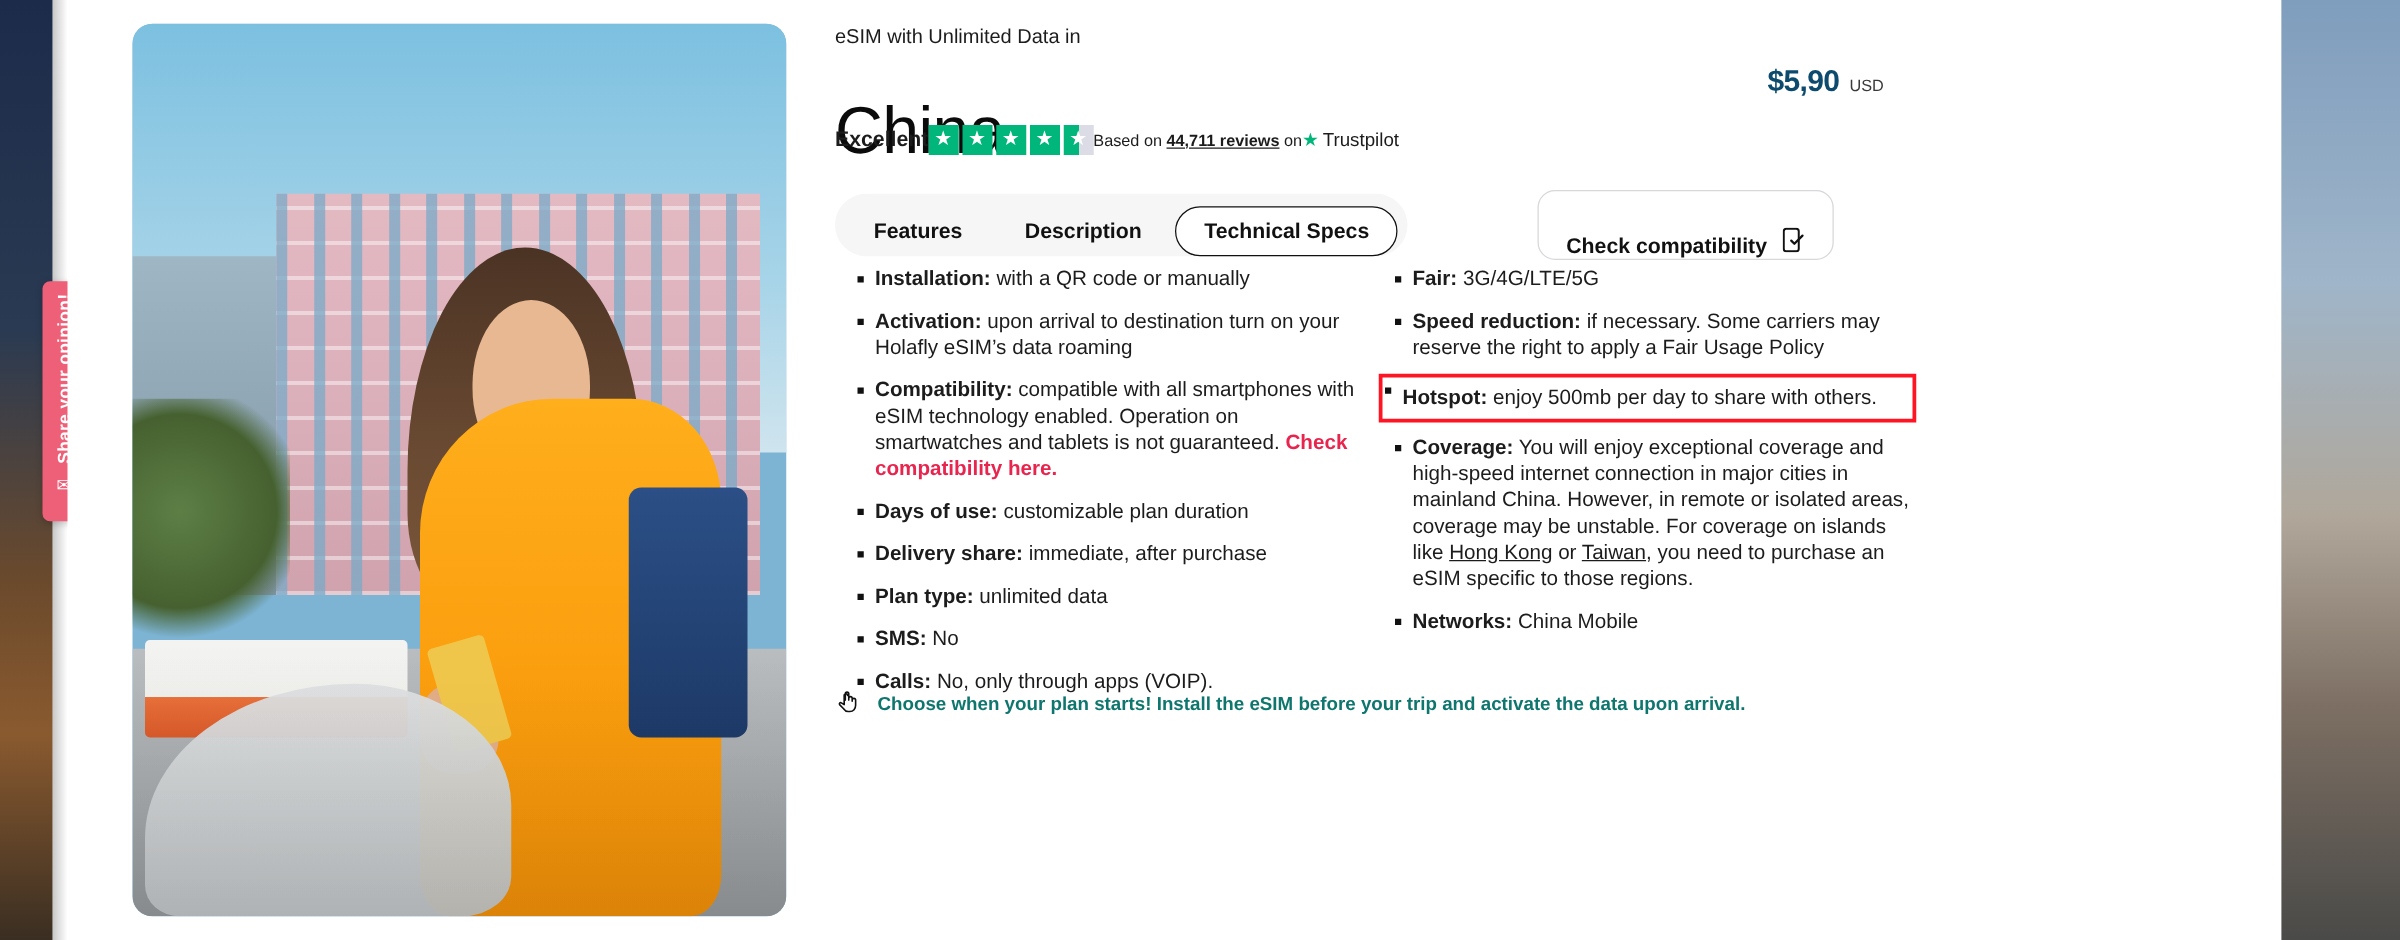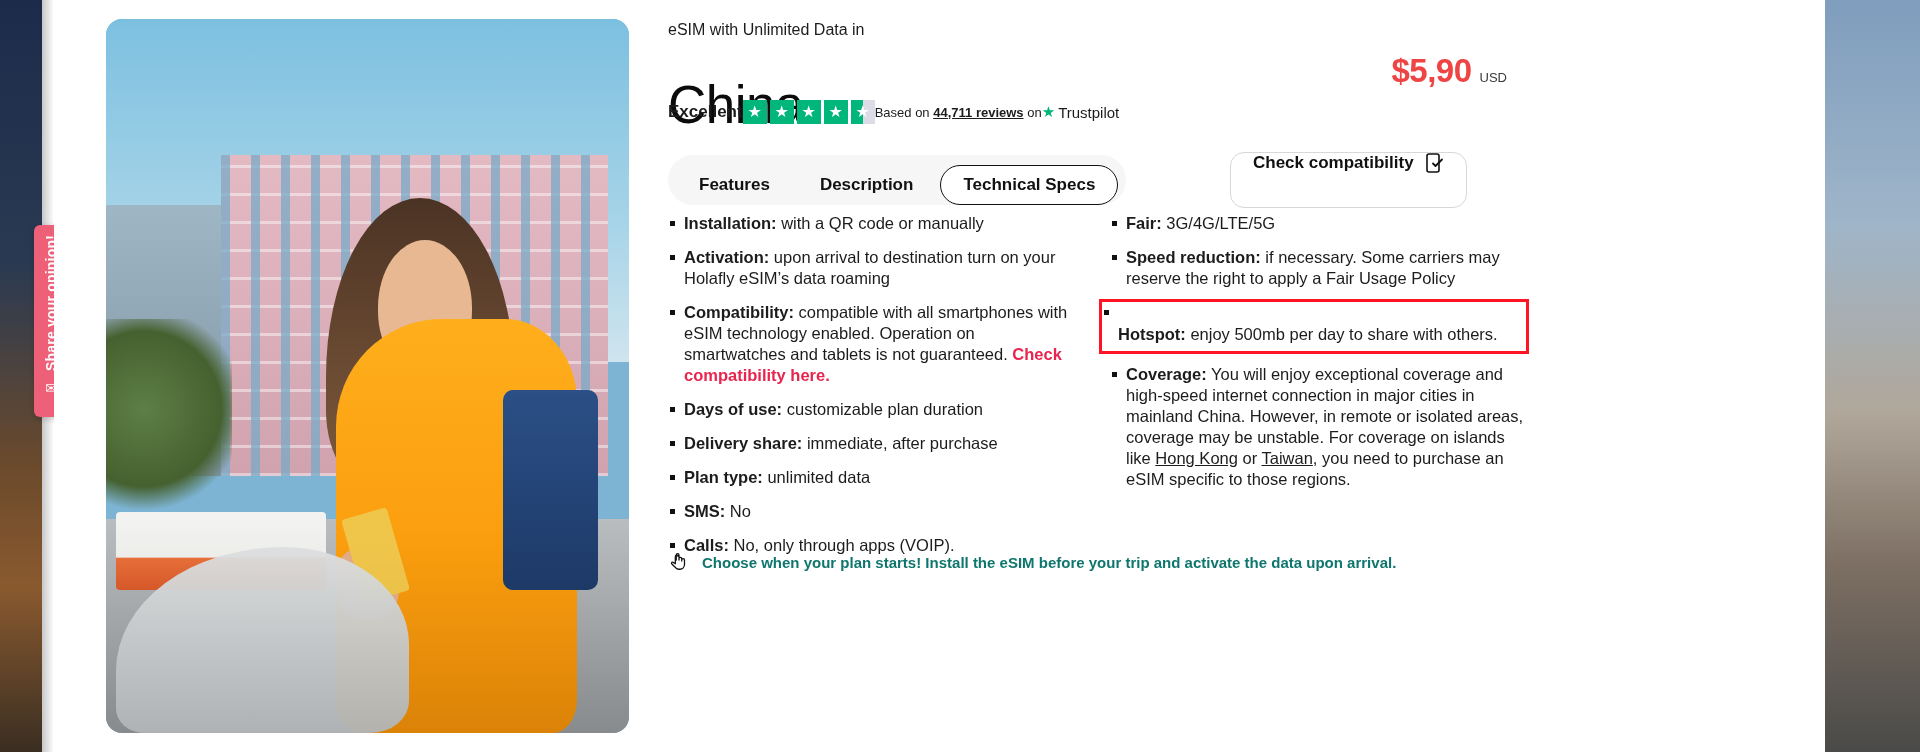--- a/index.html
+++ b/index.html
@@ -141,21 +141,21 @@
     position:absolute; left: 0; top: 40px;
     font-size: 53px; line-height: 58px; font-weight: 400;
     color: #0b0b0b; letter-spacing: -.5px;
   }
 
   
   #price-wrap {
     position:absolute; right: 311px; top: 52px;
     display: flex; align-items: baseline; gap: 8px;
   }
-  #price-value { font-size: 33px; font-weight: 700; color:#ef4444; letter-spacing:-.5px; }
+  #price-value { font-size: 24px; font-weight: 700; color:#0c4a6e; letter-spacing:-.5px; }
   #price-currency { font-size: 13px; font-weight: 400; color:#3a3a3a; }
 
   
   #rating-row {
     position:absolute; left: 0; top: 100px;
     display: flex; align-items: center; 
     font-size: 16px; color:#1c1c1c;
   }
   #rating-label { font-weight: 700; font-size: 17px; }
   #stars { display:flex; gap: 3px; }
@@ -185,30 +185,30 @@
     cursor:pointer; white-space:nowrap;
     border: 1.5px solid transparent;
     background: transparent;
   }
   .tab.active { background:#fff; border-color:#111; }
 
   #compat-btn {
     position:absolute; left: 562px; top: 152px;
     height: 56px; min-width: 230px;
     background:#fff; border:1.5px solid #d7d7dc; border-radius: 14px;
-    display:flex; align-items:flex-start; justify-content:center; gap:12px;
+    display:flex; align-items:flex-end; justify-content:center; gap:12px;
     font-size: 17px; font-weight: 700; color:#111; cursor:pointer;
     padding: 0 22px;
   }
 
   
   #specs {
-    position:absolute; left: 0; top: 213px;
+    position:absolute; left: 16px; top: 213px;
     width: 1150px;
-    display:flex; gap: 32px;
+    display:flex; gap: 20px;
   }
   .spec-col { width: 410px; }
   .spec-col.right { width: 420px; }
   ul.spec-list { list-style: none; margin: 0; padding: 0; }
   ul.spec-list li {
     position: relative;
     padding-left: 16px;
     margin-bottom: 13px;
     font-size: 16.5px; line-height: 21px; color: #1c1c1c;
   }
@@ -216,21 +216,21 @@
     content: "";
     position:absolute; left: 2px; top: 8px;
     width: 5px; height: 5px; background:#111;
   }
   .spec-key { font-weight: 700; }
   .spec-link { color:#e8254e; font-weight:700; cursor:pointer; }
   .ul-link { text-decoration: underline; cursor:pointer; }
 
   li.highlighted {
     outline: 3px solid #ff1423;
-    padding: 22px 10px 6px 22px;
+    padding: 6px 10px 6px 22px;
     margin-left: -8px;
     margin-bottom: 11px;
     width: 424px;
   }
   li.highlighted::before { left: 10px; top: 14px; }
 
   
   #footer-note {
     position:absolute; left: 0; top: 550px;
     display:flex; align-items:center; gap: 12px;
@@ -354,20 +354,23 @@
           </li>
           <li>
             <span class="spec-key">Speed reduction:</span><span> if necessary. Some carriers may reserve the right to apply a Fair Usage Policy</span>
           </li>
           <li class="highlighted">
             <span class="spec-key">Hotspot:</span><span> enjoy 500mb per day to share with others.</span>
           </li>
           <li>
             <span class="spec-key">Coverage:</span><span> You will enjoy exceptional coverage and high-speed internet connection in major cities in mainland China. However, in remote or isolated areas, coverage may be unstable. For coverage on islands like </span><span class="ul-link">Hong Kong</span><span> or </span><span class="ul-link">Taiwan</span><span>, you need to purchase an eSIM specific to those regions.</span>
           </li>
+          <li>
+            <span class="spec-key">Networks:</span><span> China Mobile</span>
+          </li>
         </ul>
       </div>
     </div>
 
     <div id="footer-note">
       <span id="footer-icon">
         <svg width="22" height="22" viewBox="0 0 24 24" fill="none" aria-hidden="true">
           <path d="M9 11V5.5a1.5 1.5 0 0 1 3 0V11m0-1.5a1.5 1.5 0 0 1 3 0V12m0-1a1.5 1.5 0 0 1 3 0v4.5c0 3-2 5.5-5 5.5h-1.5c-2 0-3-1-4-2.5L4 15c-.6-1 .4-2.2 1.5-1.6L8 15V7a1.5 1.5 0 0 1 3 0" stroke="#111" stroke-width="1.4" stroke-linecap="round" stroke-linejoin="round"></path>
         </svg>
       </span>

